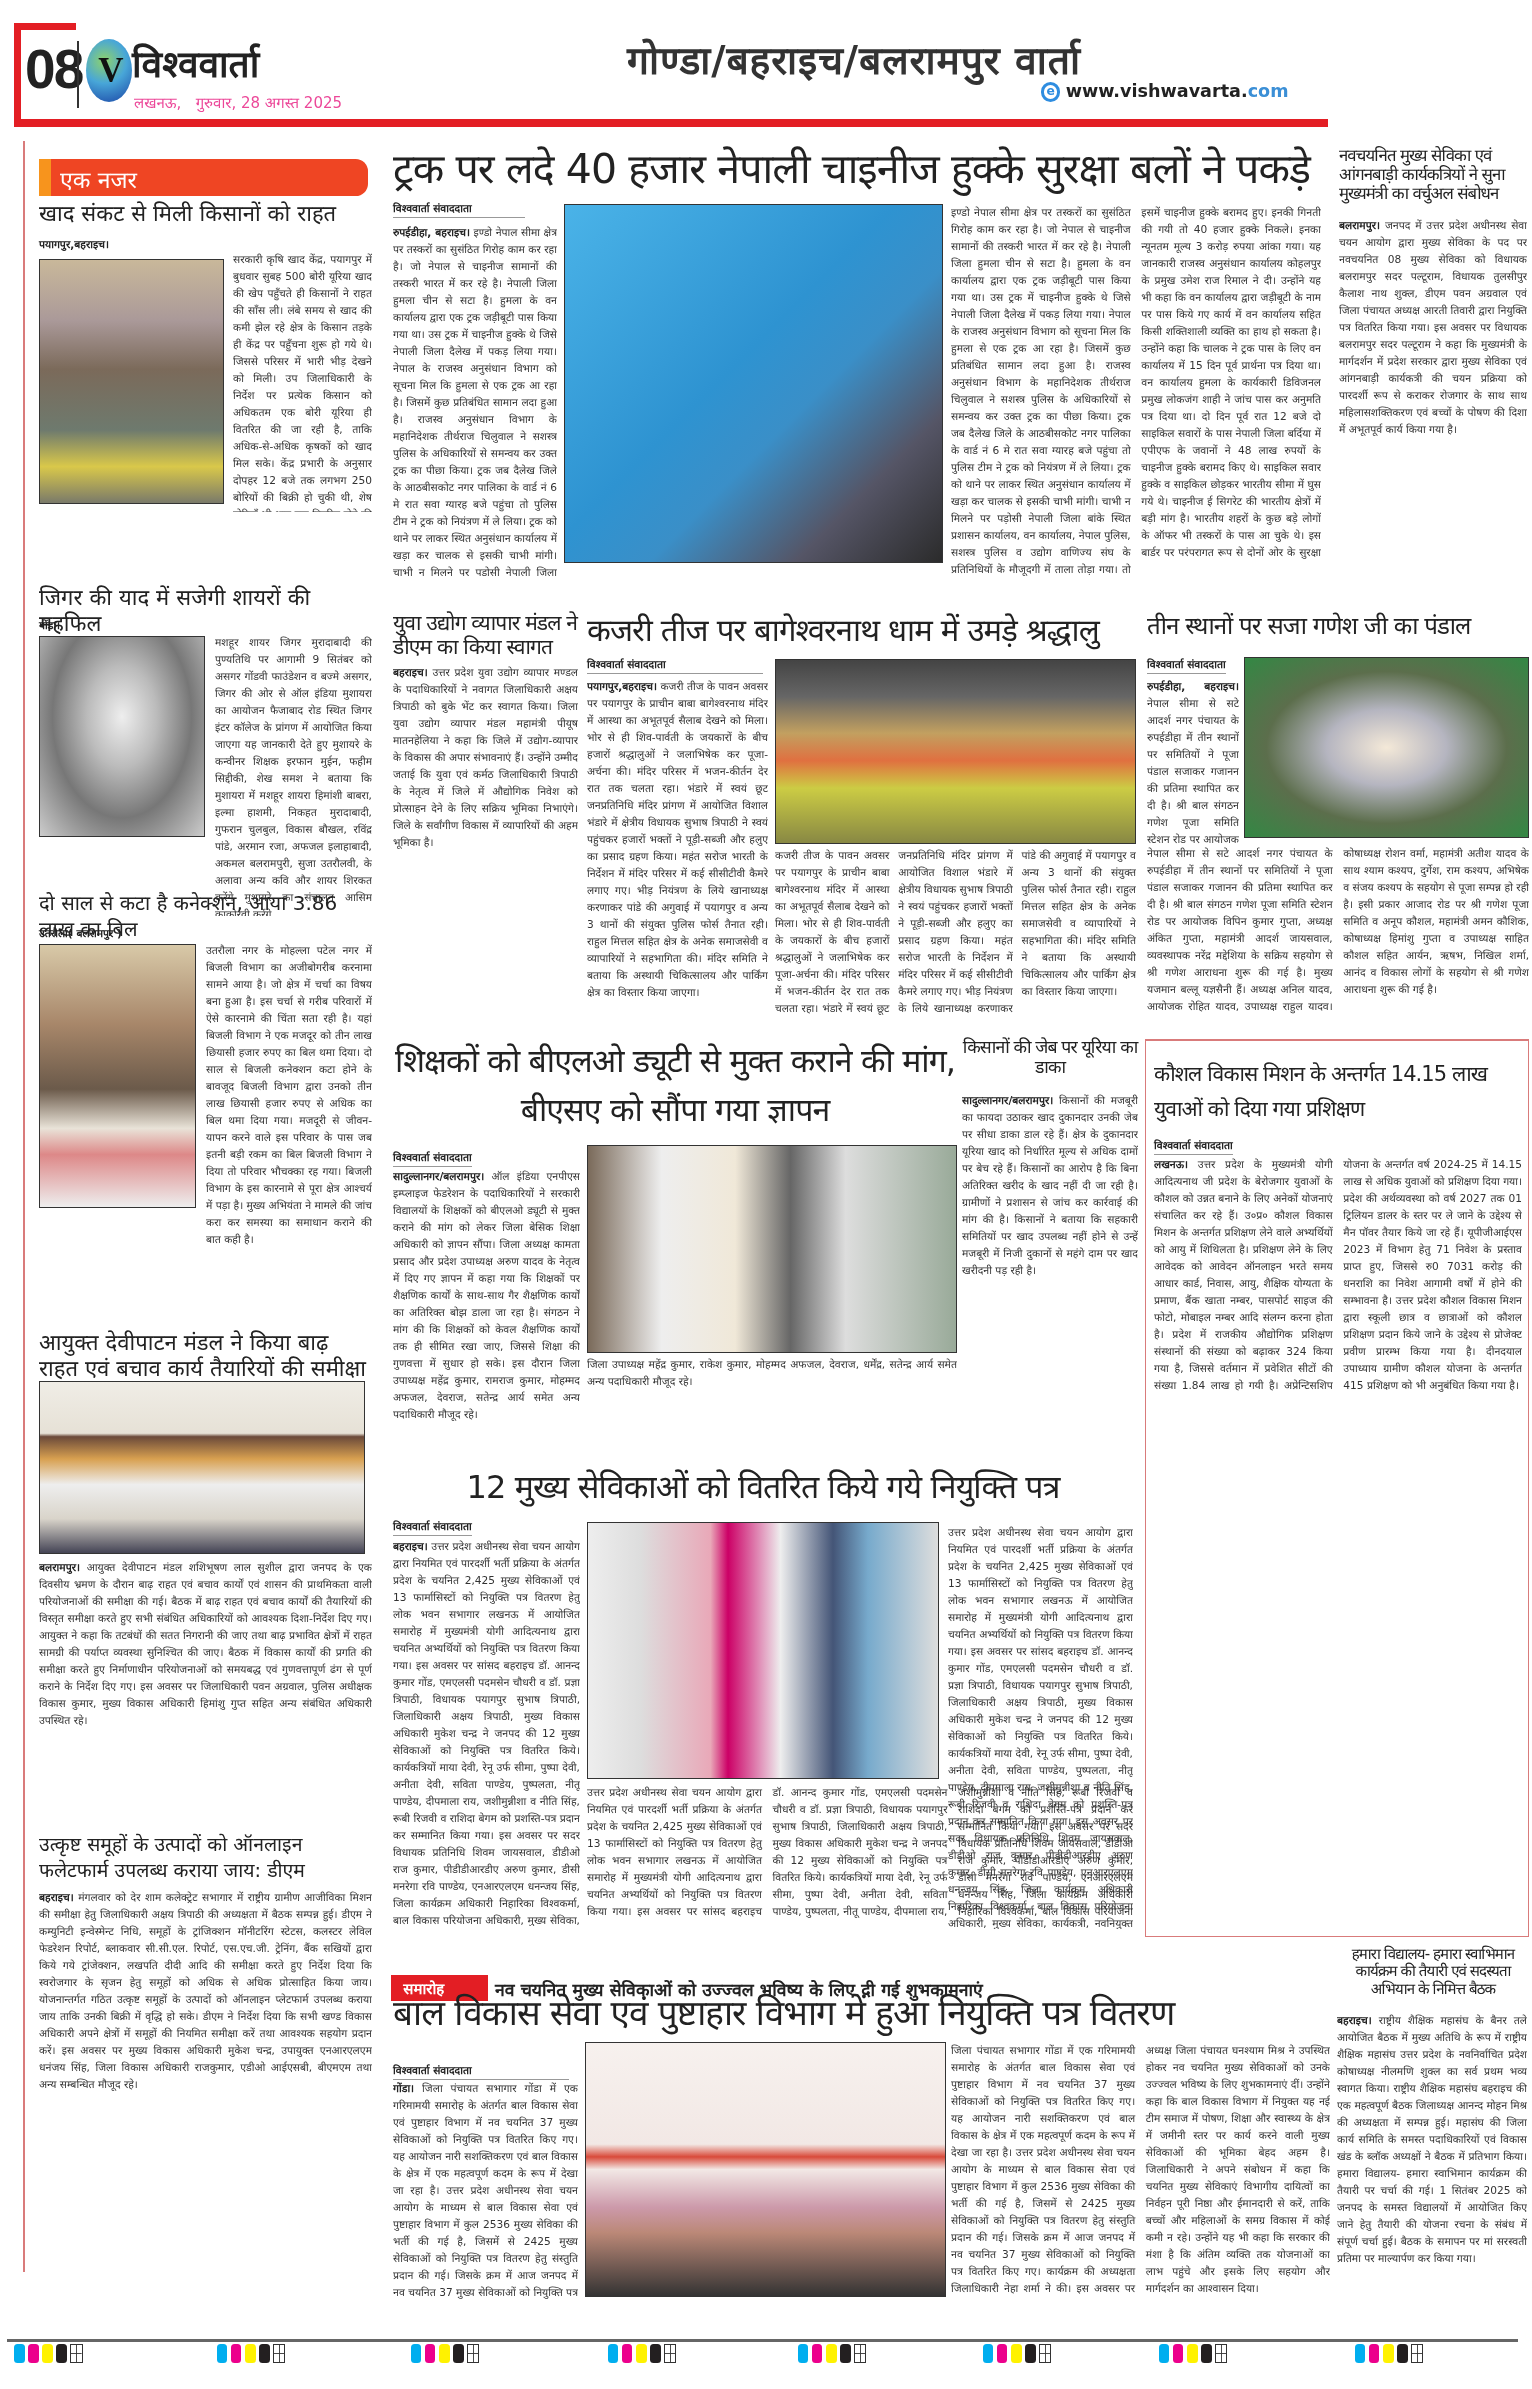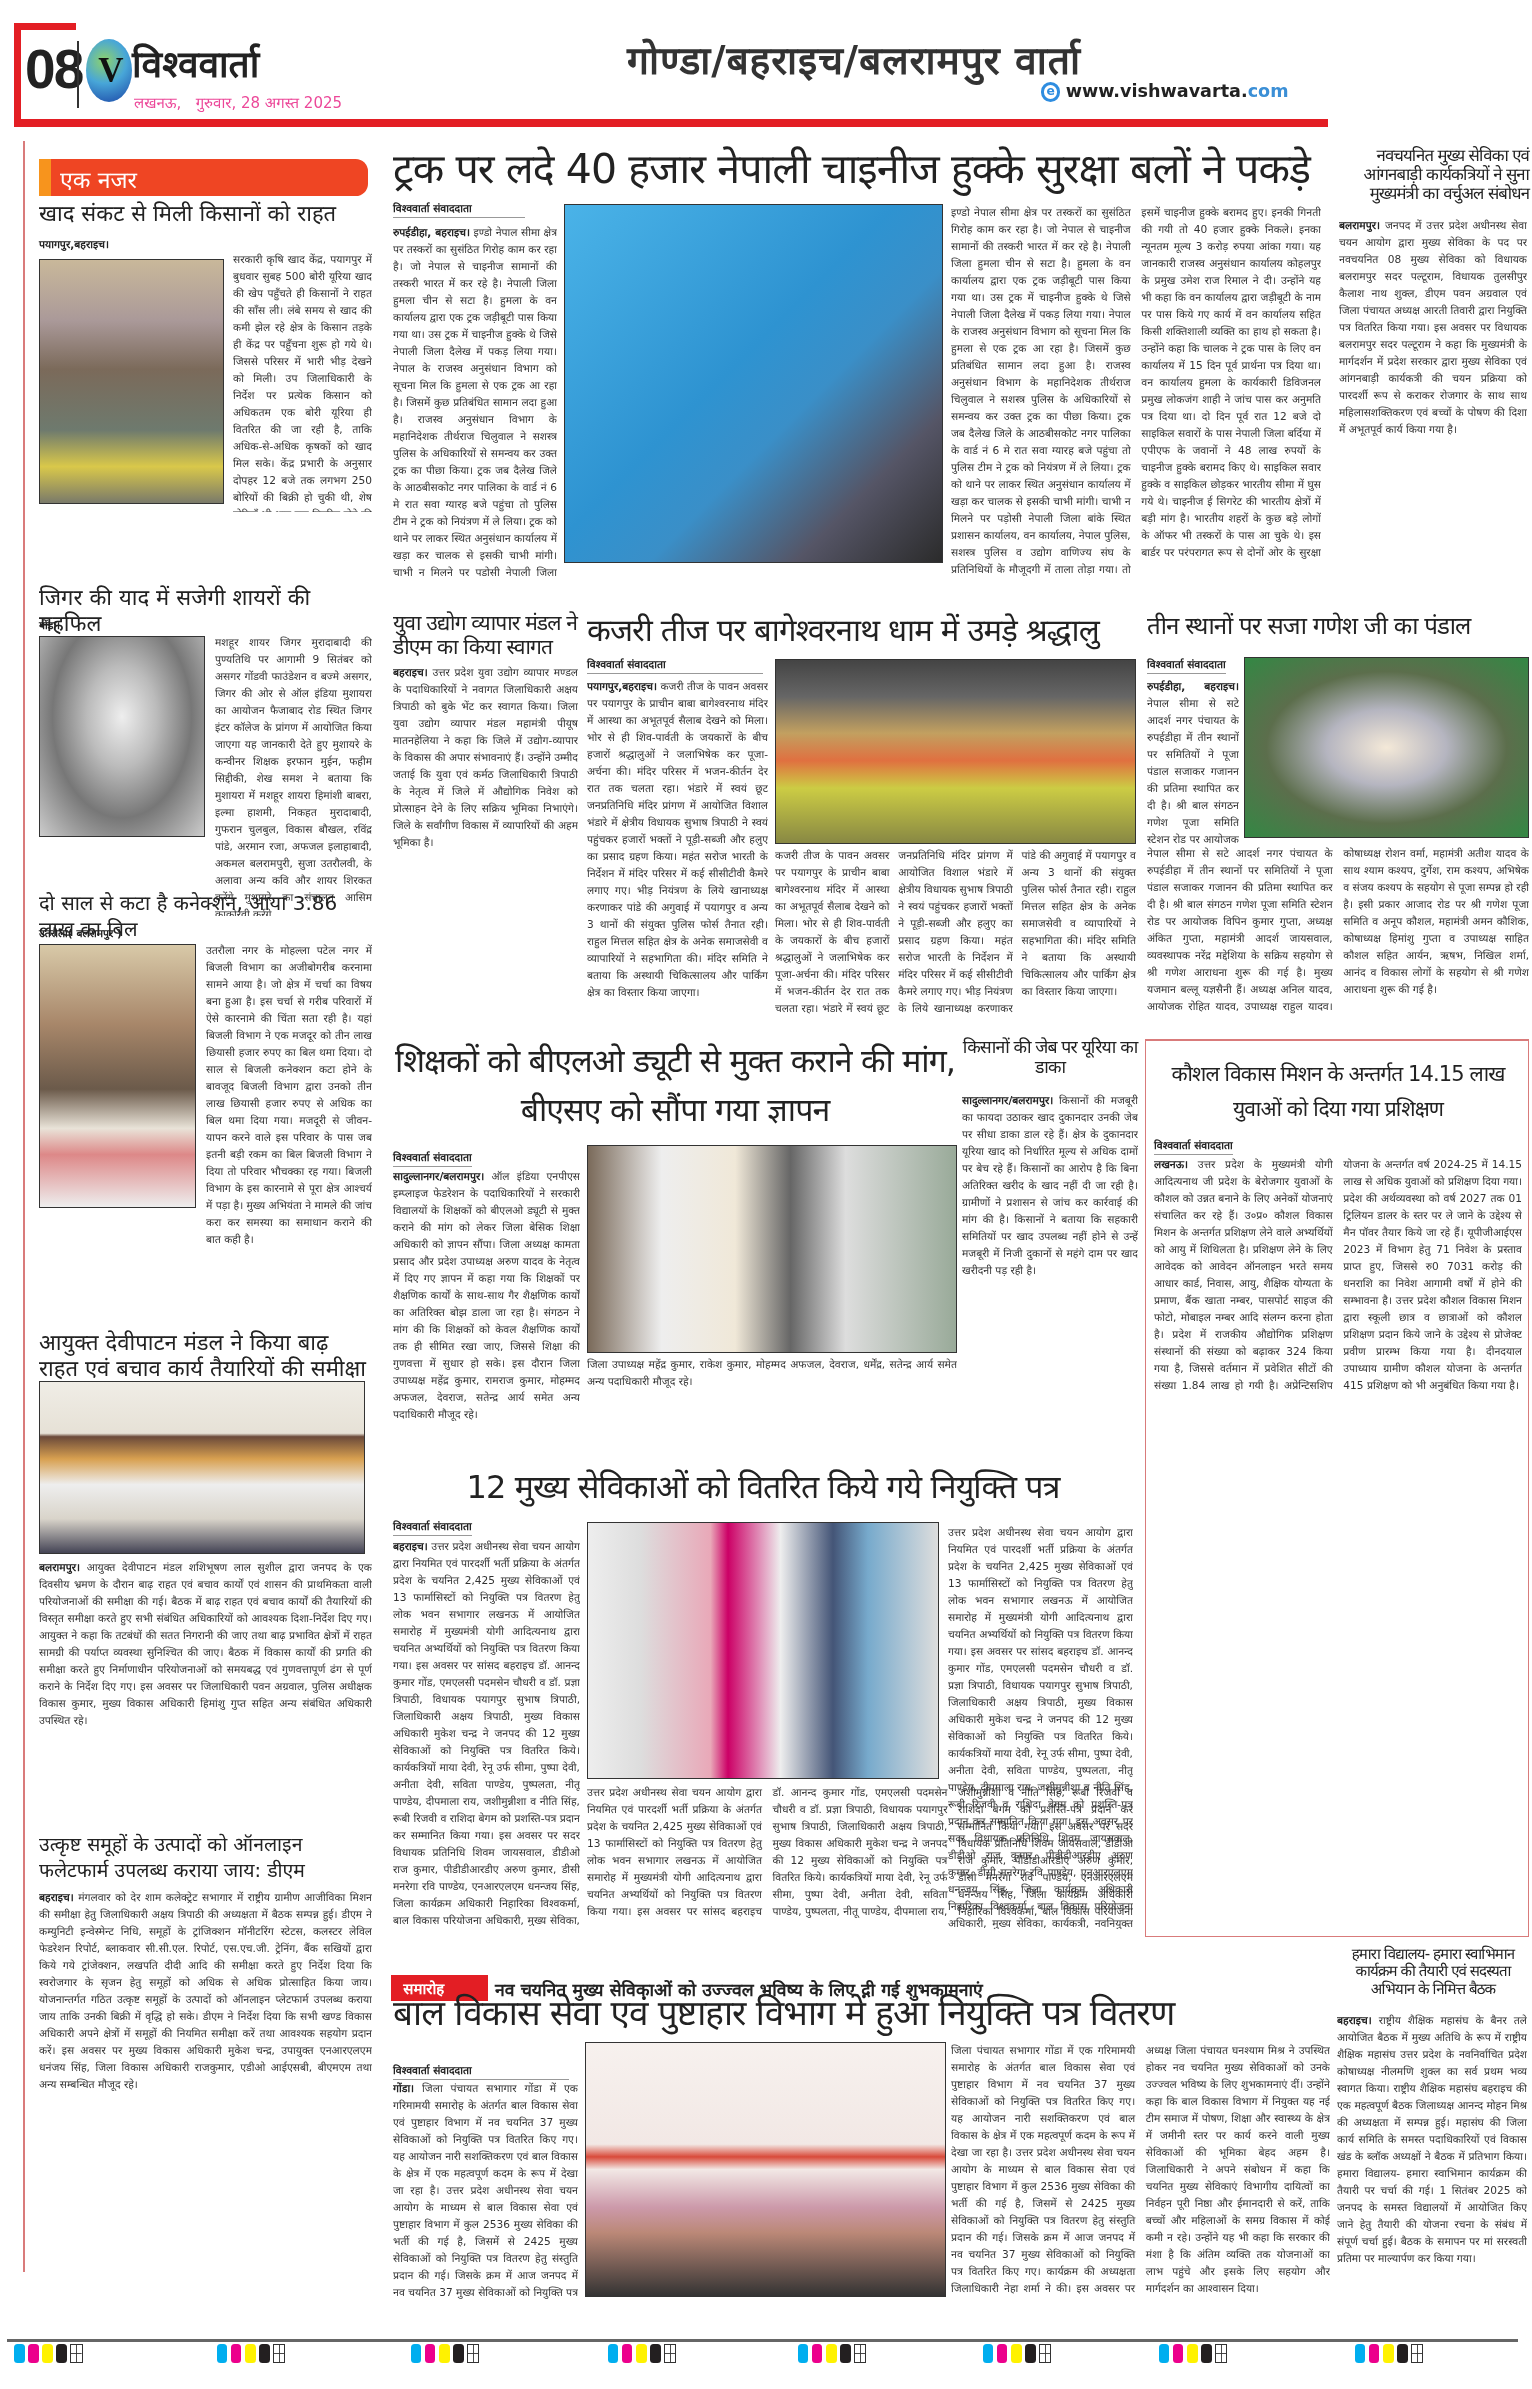--- a/index.html
+++ b/index.html
@@ -76,21 +76,21 @@
 
 <div class="abs h-left" style="left:39px;top:1832px;width:335px;font-size:19.4px">उत्कृष्ट समूहों के उत्पादों को ऑनलाइन फलेटफार्म उपलब्ध कराया जाय: डीएम</div>
 <div class="abs body" style="left:39px;top:1889px;width:333px;height:379px;overflow:hidden"><b>बहराइच।</b> <span>मंगलवार को देर शाम कलेक्ट्रेट सभागार में राष्ट्रीय ग्रामीण आजीविका मिशन की समीक्षा हेतु जिलाधिकारी अक्षय त्रिपाठी की अध्यक्षता में बैठक सम्पन्न हुई। डीएम ने कम्युनिटी इन्वेस्मेन्ट निधि, समूहों के ट्रांजिक्शन मॉनीटरिंग स्टेटस, कलस्टर लेविल फेडरेशन रिपोर्ट, ब्लाकवार सी.सी.एल. रिपोर्ट, एस.एच.जी. ट्रेनिंग, बैंक सखियों द्वारा किये गये ट्रांजेक्शन, लखपति दीदी आदि की समीक्षा करते हुए निर्देश दिया कि स्वरोजगार के सृजन हेतु समूहों को अधिक से अधिक प्रोत्साहित किया जाय। योजनान्तर्गत गठित उत्कृष्ट समूहों के उत्पादों को ऑनलाइन प्लेटफार्म उपलब्ध कराया जाय ताकि उनकी बिक्री में वृद्धि हो सके। डीएम ने निर्देश दिया कि सभी खण्ड विकास अधिकारी अपने क्षेत्रों में समूहों की नियमित समीक्षा करें तथा आवश्यक सहयोग प्रदान करें। इस अवसर पर मुख्य विकास अधिकारी मुकेश चन्द्र, उपायुक्त एनआरएलएम धनंजय सिंह, जिला विकास अधिकारी राजकुमार, एडीओ आईएसबी, बीएमएम तथा अन्य सम्बन्धित मौजूद रहे।</span></div>
 
 <div class="abs hl" style="left:393px;top:146px;width:942px;font-size:41px">ट्रक पर लदे 40 हजार नेपाली चाइनीज हुक्के सुरक्षा बलों ने पकड़े</div>
 <div class="abs" style="left:393px;top:199px"><span class="cap" style="width:132px">विश्ववार्ता संवाददाता</span></div>
 <div class="photo" style="left:564px;top:204px;width:379px;height:359px;background:linear-gradient(135deg,#4ab3e8 0,#2e93d1 45%,#3a8fc8 60%,#556 80%,#2b2b2b 100%)"></div>
 <div class="abs body" style="left:393px;top:224px;width:164px;height:352px;overflow:hidden"><b>रुपईडीहा, बहराइच।</b> <span>इण्डो नेपाल सीमा क्षेत्र पर तस्करों का सुसंठित गिरोह काम कर रहा है। जो नेपाल से चाइनीज सामानों की तस्करी भारत में कर रहे है। नेपाली जिला हुमला चीन से सटा है। हुमला के वन कार्यालय द्वारा एक ट्रक जड़ीबूटी पास किया गया था। उस ट्रक में चाइनीज हुक्के थे जिसे नेपाली जिला दैलेख में पकड़ लिया गया। नेपाल के राजस्व अनुसंधान विभाग को सूचना मिल कि हुमला से एक ट्रक आ रहा है। जिसमें कुछ प्रतिबंधित सामान लदा हुआ है। राजस्व अनुसंधान विभाग के महानिदेशक तीर्थराज चिलुवाल ने सशस्त्र पुलिस के अधिकारियों से समन्वय कर उक्त ट्रक का पीछा किया। ट्रक जब दैलेख जिले के आठबीसकोट नगर पालिका के वार्ड नं 6 मे रात सवा ग्यारह बजे पहुंचा तो पुलिस टीम ने ट्रक को नियंत्रण में ले लिया। ट्रक को थाने पर लाकर स्थित अनुसंधान कार्यालय में खड़ा कर चालक से इसकी चाभी मांगी। चाभी न मिलने पर पड़ोसी नेपाली जिला बांके स्थित प्रशासन कार्यालय, वन कार्यालय, नेपाल पुलिस, सशस्त्र पुलिस व उद्योग वाणिज्य संघ के प्रतिनिधियों के मौजूदगी में ताला तोड़ा गया। तो इसमें चाइनीज हुक्के बरामद हुए। इनकी गिनती की गयी तो 40 हजार हुक्के निकले। इनका न्यूनतम मूल्य 3 करोड़ रुपया आंका गया। यह जानकारी राजस्व अनुसंधान कार्यालय कोहलपुर के प्रमुख उमेश राज रिमाल ने दी। उन्होंने यह भी कहा कि वन कार्यालय द्वारा जड़ीबूटी के नाम पर पास किये गए कार्य में वन कार्यालय सहित किसी शक्तिशाली व्यक्ति का हाथ हो सकता है। उन्होंने कहा कि चालक ने ट्रक पास के लिए वन कार्यालय में 15 दिन पूर्व प्रार्थना पत्र दिया था। वन कार्यालय हुमला के कार्यकारी डिविजनल प्रमुख लोकजंग शाही ने जांच पास कर अनुमति पत्र दिया था। दो दिन पूर्व रात 12 बजे दो साइकिल सवारों के पास नेपाली जिला बर्दिया में एपीएफ के जवानों ने 48 लाख रुपयों के चाइनीज हुक्के बरामद किए थे। साइकिल सवार हुक्के व साइकिल छोड़कर भारतीय सीमा में घुस गये थे। चाइनीज ई सिगरेट की भारतीय क्षेत्रों में बड़ी मांग है। भारतीय शहरों के कुछ बड़े लोगों के ऑफर भी तस्करों के पास आ चुके थे। इस बार्डर पर परंपरागत रूप से दोनों ओर के सुरक्षा बलों को सेट कर ही तस्करी कर लाया जाता रहा है।</span></div>
 <div class="abs body" style="left:951px;top:204px;width:370px;height:379px;overflow:hidden;column-count:2;column-gap:10.6px"><span>इण्डो नेपाल सीमा क्षेत्र पर तस्करों का सुसंठित गिरोह काम कर रहा है। जो नेपाल से चाइनीज सामानों की तस्करी भारत में कर रहे है। नेपाली जिला हुमला चीन से सटा है। हुमला के वन कार्यालय द्वारा एक ट्रक जड़ीबूटी पास किया गया था। उस ट्रक में चाइनीज हुक्के थे जिसे नेपाली जिला दैलेख में पकड़ लिया गया। नेपाल के राजस्व अनुसंधान विभाग को सूचना मिल कि हुमला से एक ट्रक आ रहा है। जिसमें कुछ प्रतिबंधित सामान लदा हुआ है। राजस्व अनुसंधान विभाग के महानिदेशक तीर्थराज चिलुवाल ने सशस्त्र पुलिस के अधिकारियों से समन्वय कर उक्त ट्रक का पीछा किया। ट्रक जब दैलेख जिले के आठबीसकोट नगर पालिका के वार्ड नं 6 मे रात सवा ग्यारह बजे पहुंचा तो पुलिस टीम ने ट्रक को नियंत्रण में ले लिया। ट्रक को थाने पर लाकर स्थित अनुसंधान कार्यालय में खड़ा कर चालक से इसकी चाभी मांगी। चाभी न मिलने पर पड़ोसी नेपाली जिला बांके स्थित प्रशासन कार्यालय, वन कार्यालय, नेपाल पुलिस, सशस्त्र पुलिस व उद्योग वाणिज्य संघ के प्रतिनिधियों के मौजूदगी में ताला तोड़ा गया। तो इसमें चाइनीज हुक्के बरामद हुए। इनकी गिनती की गयी तो 40 हजार हुक्के निकले। इनका न्यूनतम मूल्य 3 करोड़ रुपया आंका गया। यह जानकारी राजस्व अनुसंधान कार्यालय कोहलपुर के प्रमुख उमेश राज रिमाल ने दी। उन्होंने यह भी कहा कि वन कार्यालय द्वारा जड़ीबूटी के नाम पर पास किये गए कार्य में वन कार्यालय सहित किसी शक्तिशाली व्यक्ति का हाथ हो सकता है। उन्होंने कहा कि चालक ने ट्रक पास के लिए वन कार्यालय में 15 दिन पूर्व प्रार्थना पत्र दिया था। वन कार्यालय हुमला के कार्यकारी डिविजनल प्रमुख लोकजंग शाही ने जांच पास कर अनुमति पत्र दिया था। दो दिन पूर्व रात 12 बजे दो साइकिल सवारों के पास नेपाली जिला बर्दिया में एपीएफ के जवानों ने 48 लाख रुपयों के चाइनीज हुक्के बरामद किए थे। साइकिल सवार हुक्के व साइकिल छोड़कर भारतीय सीमा में घुस गये थे। चाइनीज ई सिगरेट की भारतीय क्षेत्रों में बड़ी मांग है। भारतीय शहरों के कुछ बड़े लोगों के ऑफर भी तस्करों के पास आ चुके थे। इस बार्डर पर परंपरागत रूप से दोनों ओर के सुरक्षा बलों को सेट कर ही तस्करी कर लाया जाता रहा है।</span></div>
 
-<div class="abs hl" style="left:1339px;top:146px;width:190px;font-size:16.7px;text-align:right;font-weight:normal;color:#222">नवचयनित मुख्य सेविका एवं आंगनबाड़ी कार्यकत्रियों ने सुना मुख्यमंत्री का वर्चुअल संबोधन</div>
+<div class="abs hl" style="left:1339px;top:146px;width:190px;font-size:16.7px;text-align:left;font-weight:normal;color:#222">नवचयनित मुख्य सेविका एवं आंगनबाड़ी कार्यकत्रियों ने सुना मुख्यमंत्री का वर्चुअल संबोधन</div>
 <div class="abs body" style="left:1339px;top:217px;width:188px;height:370px;overflow:hidden"><b>बलरामपुर।</b> <span>जनपद में उत्तर प्रदेश अधीनस्थ सेवा चयन आयोग द्वारा मुख्य सेविका के पद पर नवचयनित 08 मुख्य सेविका को विधायक बलरामपुर सदर पल्टूराम, विधायक तुलसीपुर कैलाश नाथ शुक्ल, डीएम पवन अग्रवाल एवं जिला पंचायत अध्यक्ष आरती तिवारी द्वारा नियुक्ति पत्र वितरित किया गया। इस अवसर पर विधायक बलरामपुर सदर पल्टूराम ने कहा कि मुख्यमंत्री के मार्गदर्शन में प्रदेश सरकार द्वारा मुख्य सेविका एवं आंगनबाड़ी कार्यकत्री की चयन प्रक्रिया को पारदर्शी रूप से कराकर रोजगार के साथ साथ महिलासशक्तिकरण एवं बच्चों के पोषण की दिशा में अभूतपूर्व कार्य किया गया है।</span></div>
 
 <div class="abs hl" style="left:393px;top:611px;width:185px;font-size:21px;font-weight:normal">युवा उद्योग व्यापार मंडल ने डीएम का किया स्वागत</div>
 <div class="abs body" style="left:393px;top:664px;width:185px;height:352px;overflow:hidden"><b>बहराइच।</b> <span>उत्तर प्रदेश युवा उद्योग व्यापार मण्डल के पदाधिकारियों ने नवागत जिलाधिकारी अक्षय त्रिपाठी को बुके भेंट कर स्वागत किया। जिला युवा उद्योग व्यापार मंडल महामंत्री पीयूष मातनहेलिया ने कहा कि जिले में उद्योग-व्यापार के विकास की अपार संभावनाएं हैं। उन्होंने उम्मीद जताई कि युवा एवं कर्मठ जिलाधिकारी त्रिपाठी के नेतृत्व में जिले में औद्योगिक निवेश को प्रोत्साहन देने के लिए सक्रिय भूमिका निभाएंगे। जिले के सर्वांगीण विकास में व्यापारियों की अहम भूमिका है।</span></div>
 
 <div class="abs hl" style="left:587px;top:613px;width:546px;font-size:31px">कजरी तीज पर बागेश्वरनाथ धाम में उमड़े श्रद्धालु</div>
 <div class="abs" style="left:587px;top:655px"><span class="cap" style="width:176px">विश्ववार्ता संवाददाता</span></div>
 <div class="photo" style="left:775px;top:659px;width:361px;height:185px;background:linear-gradient(#444 0,#666 20%,#c2a060 40%,#e07040 55%,#cc4 70%,#884 100%)"></div>
 <div class="abs body" style="left:587px;top:678px;width:181px;height:352px;overflow:hidden"><b>पयागपुर,बहराइच।</b> <span>कजरी तीज के पावन अवसर पर पयागपुर के प्राचीन बाबा बागेश्वरनाथ मंदिर में आस्था का अभूतपूर्व सैलाब देखने को मिला। भोर से ही शिव-पार्वती के जयकारों के बीच हजारों श्रद्धालुओं ने जलाभिषेक कर पूजा-अर्चना की। मंदिर परिसर में भजन-कीर्तन देर रात तक चलता रहा। भंडारे में स्वयं छूट जनप्रतिनिधि मंदिर प्रांगण में आयोजित विशाल भंडारे में क्षेत्रीय विधायक सुभाष त्रिपाठी ने स्वयं पहुंचकर हजारों भक्तों ने पूड़ी-सब्जी और हलुए का प्रसाद ग्रहण किया। महंत सरोज भारती के निर्देशन में मंदिर परिसर में कई सीसीटीवी कैमरे लगाए गए। भीड़ नियंत्रण के लिये खानाध्यक्ष करणाकर पांडे की अगुवाई में पयागपुर व अन्य 3 थानों की संयुक्त पुलिस फोर्स तैनात रही। राहुल मित्तल सहित क्षेत्र के अनेक समाजसेवी व व्यापारियों ने सहभागिता की। मंदिर समिति ने बताया कि अस्थायी चिकित्सालय और पार्किंग क्षेत्र का विस्तार किया जाएगा।</span></div>
 <div class="abs body" style="left:775px;top:847px;width:361px;height:176px;overflow:hidden;column-count:3;column-gap:8.8px"><span>कजरी तीज के पावन अवसर पर पयागपुर के प्राचीन बाबा बागेश्वरनाथ मंदिर में आस्था का अभूतपूर्व सैलाब देखने को मिला। भोर से ही शिव-पार्वती के जयकारों के बीच हजारों श्रद्धालुओं ने जलाभिषेक कर पूजा-अर्चना की। मंदिर परिसर में भजन-कीर्तन देर रात तक चलता रहा। भंडारे में स्वयं छूट जनप्रतिनिधि मंदिर प्रांगण में आयोजित विशाल भंडारे में क्षेत्रीय विधायक सुभाष त्रिपाठी ने स्वयं पहुंचकर हजारों भक्तों ने पूड़ी-सब्जी और हलुए का प्रसाद ग्रहण किया। महंत सरोज भारती के निर्देशन में मंदिर परिसर में कई सीसीटीवी कैमरे लगाए गए। भीड़ नियंत्रण के लिये खानाध्यक्ष करणाकर पांडे की अगुवाई में पयागपुर व अन्य 3 थानों की संयुक्त पुलिस फोर्स तैनात रही। राहुल मित्तल सहित क्षेत्र के अनेक समाजसेवी व व्यापारियों ने सहभागिता की। मंदिर समिति ने बताया कि अस्थायी चिकित्सालय और पार्किंग क्षेत्र का विस्तार किया जाएगा।</span></div>
@@ -104,21 +104,21 @@
 <div class="abs hl" style="left:393px;top:1037px;width:564px;font-size:32px;text-align:center;line-height:49px">शिक्षकों को बीएलओ ड्यूटी से मुक्त कराने की मांग, बीएसए को सौंपा गया ज्ञापन</div>
 <div class="abs" style="left:393px;top:1148px"><span class="cap">विश्ववार्ता संवाददाता</span></div>
 <div class="photo" style="left:587px;top:1145px;width:370px;height:208px;background:linear-gradient(90deg,#7a6a5a 0,#eee 20%,#f0e8d8 40%,#666 55%,#ddd 70%,#9a9 100%)"></div>
 <div class="abs body" style="left:393px;top:1168px;width:187px;height:264px;overflow:hidden"><b>सादुल्लानगर/बलरामपुर।</b> <span>ऑल इंडिया एनपीएस इम्प्लाइज फेडरेशन के पदाधिकारियों ने सरकारी विद्यालयों के शिक्षकों को बीएलओ ड्यूटी से मुक्त कराने की मांग को लेकर जिला बेसिक शिक्षा अधिकारी को ज्ञापन सौंपा। जिला अध्यक्ष कामता प्रसाद और प्रदेश उपाध्यक्ष अरुण यादव के नेतृत्व में दिए गए ज्ञापन में कहा गया कि शिक्षकों पर शैक्षणिक कार्यों के साथ-साथ गैर शैक्षणिक कार्यों का अतिरिक्त बोझ डाला जा रहा है। संगठन ने मांग की कि शिक्षकों को केवल शैक्षणिक कार्यों तक ही सीमित रखा जाए, जिससे शिक्षा की गुणवत्ता में सुधार हो सके। इस दौरान जिला उपाध्यक्ष महेंद्र कुमार, रामराज कुमार, मोहम्मद अफजल, देवराज, सतेन्द्र आर्य समेत अन्य पदाधिकारी मौजूद रहे।</span></div>
 <div class="abs body" style="left:587px;top:1356px;width:370px;height:70px;overflow:hidden">जिला उपाध्यक्ष महेंद्र कुमार, राकेश कुमार, मोहम्मद अफजल, देवराज, धर्मेंद्र, सतेन्द्र आर्य समेत अन्य पदाधिकारी मौजूद रहे।</div>
 
 <div class="abs hl" style="left:962px;top:1037px;width:176px;font-size:17.6px;font-weight:normal;text-align:center">किसानों की जेब पर यूरिया का डाका</div>
 <div class="abs body" style="left:962px;top:1092px;width:176px;height:370px;overflow:hidden"><b>सादुल्लानगर/बलरामपुर।</b> <span>किसानों की मजबूरी का फायदा उठाकर खाद दुकानदार उनकी जेब पर सीधा डाका डाल रहे हैं। क्षेत्र के दुकानदार यूरिया खाद को निर्धारित मूल्य से अधिक दामों पर बेच रहे हैं। किसानों का आरोप है कि बिना अतिरिक्त खरीद के खाद नहीं दी जा रही है। ग्रामीणों ने प्रशासन से जांच कर कार्रवाई की मांग की है। किसानों ने बताया कि सहकारी समितियों पर खाद उपलब्ध नहीं होने से उन्हें मजबूरी में निजी दुकानों से महंगे दाम पर खाद खरीदनी पड़ रही है।</span></div>
 
 <div class="box" style="left:1145px;top:1039px;width:384px;height:898px;border-width:2.6px 1.8px 1.8px 1.8px"></div>
-<div class="abs hl" style="left:1154px;top:1057px;width:368px;font-size:21px;text-align:center;line-height:35px">कौशल विकास मिशन के अन्तर्गत 14.15 लाख युवाओं को दिया गया प्रशिक्षण</div>
+<div class="abs hl" style="left:1154px;top:1057px;width:368px;font-size:21px;text-align:left;line-height:35px">कौशल विकास मिशन के अन्तर्गत 14.15 लाख युवाओं को दिया गया प्रशिक्षण</div>
 <div class="abs" style="left:1154px;top:1136px"><span class="cap">विश्ववार्ता संवाददाता</span></div>
 <div class="abs body" style="left:1154px;top:1156px;width:368px;height:775px;overflow:hidden;column-count:2;column-gap:10.6px"><b>लखनऊ।</b> <span>उत्तर प्रदेश के मुख्यमंत्री योगी आदित्यनाथ जी प्रदेश के बेरोजगार युवाओं के कौशल को उन्नत बनाने के लिए अनेकों योजनाएं संचालित कर रहे हैं। उ०प्र० कौशल विकास मिशन के अन्तर्गत प्रशिक्षण लेने वाले अभ्यर्थियों को आयु में शिथिलता है। प्रशिक्षण लेने के लिए आवेदक को आवेदन ऑनलाइन भरते समय आधार कार्ड, निवास, आयु, शैक्षिक योग्यता के प्रमाण, बैंक खाता नम्बर, पासपोर्ट साइज की फोटो, मोबाइल नम्बर आदि संलग्न करना होता है। प्रदेश में राजकीय औद्योगिक प्रशिक्षण संस्थानों की संख्या को बढ़ाकर 324 किया गया है, जिससे वर्तमान में प्रवेशित सीटों की संख्या 1.84 लाख हो गयी है। अप्रेन्टिसशिप योजना के अन्तर्गत वर्ष 2024-25 में 14.15 लाख से अधिक युवाओं को प्रशिक्षण दिया गया। प्रदेश की अर्थव्यवस्था को वर्ष 2027 तक 01 ट्रिलियन डालर के स्तर पर ले जाने के उद्देश्य से मैन पॉवर तैयार किये जा रहे हैं। यूपीजीआईएस 2023 में विभाग हेतु 71 निवेश के प्रस्ताव प्राप्त हुए, जिससे रु0 7031 करोड़ की धनराशि का निवेश आगामी वर्षों में होने की सम्भावना है। उत्तर प्रदेश कौशल विकास मिशन द्वारा स्कूली छात्र व छात्राओं को कौशल प्रशिक्षण प्रदान किये जाने के उद्देश्य से प्रोजेक्ट प्रवीण प्रारम्भ किया गया है। दीनदयाल उपाध्याय ग्रामीण कौशल योजना के अन्तर्गत 415 प्रशिक्षण को भी अनुबंधित किया गया है।</span></div>
 
 <div class="abs hl" style="left:393px;top:1469px;width:740px;font-size:32px;text-align:center">12 मुख्य सेविकाओं को वितरित किये गये नियुक्ति पत्र</div>
 <div class="abs" style="left:393px;top:1517px"><span class="cap">विश्ववार्ता संवाददाता</span></div>
 <div class="photo" style="left:587px;top:1522px;width:352px;height:257px;background:linear-gradient(90deg,#eee 0,#ddd 15%,#e9a8b8 35%,#c06 40%,#eee 55%,#457 70%,#7ac 80%,#ddd 100%)"></div>
 <div class="abs body" style="left:393px;top:1538px;width:187px;height:388px;overflow:hidden"><b>बहराइच।</b> <span>उत्तर प्रदेश अधीनस्थ सेवा चयन आयोग द्वारा नियमित एवं पारदर्शी भर्ती प्रक्रिया के अंतर्गत प्रदेश के चयनित 2,425 मुख्य सेविकाओं एवं 13 फार्मासिस्टों को नियुक्ति पत्र वितरण हेतु लोक भवन सभागार लखनऊ में आयोजित समारोह में मुख्यमंत्री योगी आदित्यनाथ द्वारा चयनित अभ्यर्थियों को नियुक्ति पत्र वितरण किया गया। इस अवसर पर सांसद बहराइच डॉ. आनन्द कुमार गोंड, एमएलसी पदमसेन चौधरी व डॉ. प्रज्ञा त्रिपाठी, विधायक पयागपुर सुभाष त्रिपाठी, जिलाधिकारी अक्षय त्रिपाठी, मुख्य विकास अधिकारी मुकेश चन्द्र ने जनपद की 12 मुख्य सेविकाओं को नियुक्ति पत्र वितरित किये। कार्यकत्रियों माया देवी, रेनू उर्फ सीमा, पुष्पा देवी, अनीता देवी, सविता पाण्डेय, पुष्पलता, नीतू पाण्डेय, दीपमाला राय, जशीमुन्नीशा व नीति सिंह, रूबी रिजवी व राशिदा बेगम को प्रशस्ति-पत्र प्रदान कर सम्मानित किया गया। इस अवसर पर सदर विधायक प्रतिनिधि शिवम जायसवाल, डीडीओ राज कुमार, पीडीडीआरडीए अरुण कुमार, डीसी मनरेगा रवि पाण्डेय, एनआरएलएम धनन्जय सिंह, जिला कार्यक्रम अधिकारी निहारिका विश्वकर्मा, बाल विकास परियोजना अधिकारी, मुख्य सेविका, कार्यकत्री, नवनियुक्त मुख्य सेविकाओं के अभिभावक तथा अन्य सम्बन्धित मौजूद रहे।</span></div>
 <div class="abs body" style="left:948px;top:1524px;width:185px;height:405px;overflow:hidden"><span>उत्तर प्रदेश अधीनस्थ सेवा चयन आयोग द्वारा नियमित एवं पारदर्शी भर्ती प्रक्रिया के अंतर्गत प्रदेश के चयनित 2,425 मुख्य सेविकाओं एवं 13 फार्मासिस्टों को नियुक्ति पत्र वितरण हेतु लोक भवन सभागार लखनऊ में आयोजित समारोह में मुख्यमंत्री योगी आदित्यनाथ द्वारा चयनित अभ्यर्थियों को नियुक्ति पत्र वितरण किया गया। इस अवसर पर सांसद बहराइच डॉ. आनन्द कुमार गोंड, एमएलसी पदमसेन चौधरी व डॉ. प्रज्ञा त्रिपाठी, विधायक पयागपुर सुभाष त्रिपाठी, जिलाधिकारी अक्षय त्रिपाठी, मुख्य विकास अधिकारी मुकेश चन्द्र ने जनपद की 12 मुख्य सेविकाओं को नियुक्ति पत्र वितरित किये। कार्यकत्रियों माया देवी, रेनू उर्फ सीमा, पुष्पा देवी, अनीता देवी, सविता पाण्डेय, पुष्पलता, नीतू पाण्डेय, दीपमाला राय, जशीमुन्नीशा व नीति सिंह, रूबी रिजवी व राशिदा बेगम को प्रशस्ति-पत्र प्रदान कर सम्मानित किया गया। इस अवसर पर सदर विधायक प्रतिनिधि शिवम जायसवाल, डीडीओ राज कुमार, पीडीडीआरडीए अरुण कुमार, डीसी मनरेगा रवि पाण्डेय, एनआरएलएम धनन्जय सिंह, जिला कार्यक्रम अधिकारी निहारिका विश्वकर्मा, बाल विकास परियोजना अधिकारी, मुख्य सेविका, कार्यकत्री, नवनियुक्त मुख्य सेविकाओं के अभिभावक तथा अन्य सम्बन्धित मौजूद रहे।</span></div>
 <div class="abs body" style="left:587px;top:1784px;width:546px;height:148px;overflow:hidden;column-count:3;column-gap:10.6px"><span>उत्तर प्रदेश अधीनस्थ सेवा चयन आयोग द्वारा नियमित एवं पारदर्शी भर्ती प्रक्रिया के अंतर्गत प्रदेश के चयनित 2,425 मुख्य सेविकाओं एवं 13 फार्मासिस्टों को नियुक्ति पत्र वितरण हेतु लोक भवन सभागार लखनऊ में आयोजित समारोह में मुख्यमंत्री योगी आदित्यनाथ द्वारा चयनित अभ्यर्थियों को नियुक्ति पत्र वितरण किया गया। इस अवसर पर सांसद बहराइच डॉ. आनन्द कुमार गोंड, एमएलसी पदमसेन चौधरी व डॉ. प्रज्ञा त्रिपाठी, विधायक पयागपुर सुभाष त्रिपाठी, जिलाधिकारी अक्षय त्रिपाठी, मुख्य विकास अधिकारी मुकेश चन्द्र ने जनपद की 12 मुख्य सेविकाओं को नियुक्ति पत्र वितरित किये। कार्यकत्रियों माया देवी, रेनू उर्फ सीमा, पुष्पा देवी, अनीता देवी, सविता पाण्डेय, पुष्पलता, नीतू पाण्डेय, दीपमाला राय, जशीमुन्नीशा व नीति सिंह, रूबी रिजवी व राशिदा बेगम को प्रशस्ति-पत्र प्रदान कर सम्मानित किया गया। इस अवसर पर सदर विधायक प्रतिनिधि शिवम जायसवाल, डीडीओ राज कुमार, पीडीडीआरडीए अरुण कुमार, डीसी मनरेगा रवि पाण्डेय, एनआरएलएम धनन्जय सिंह, जिला कार्यक्रम अधिकारी निहारिका विश्वकर्मा, बाल विकास परियोजना अधिकारी, मुख्य सेविका, कार्यकत्री, नवनियुक्त मुख्य सेविकाओं के अभिभावक तथा अन्य सम्बन्धित मौजूद रहे।</span></div>
 

